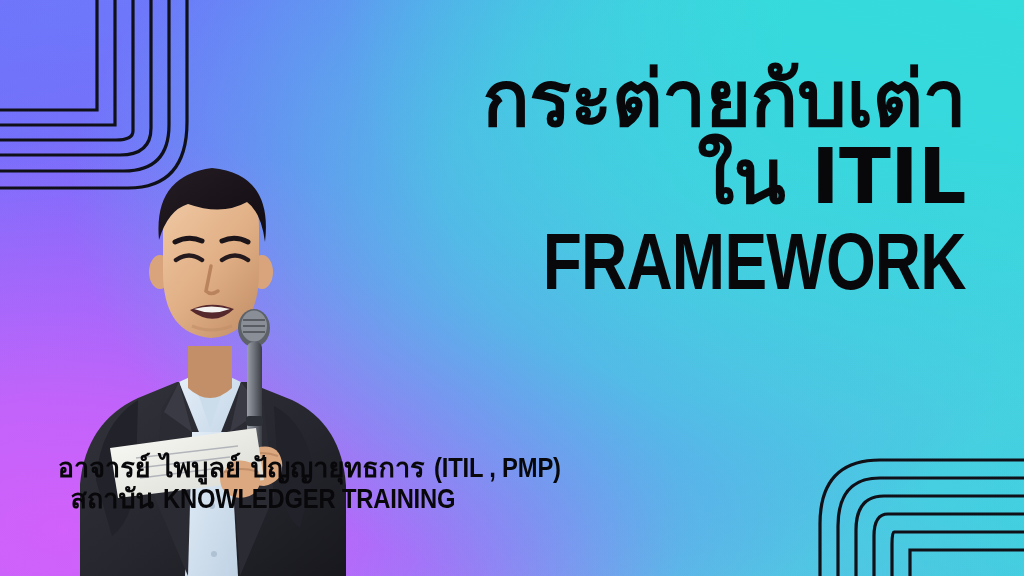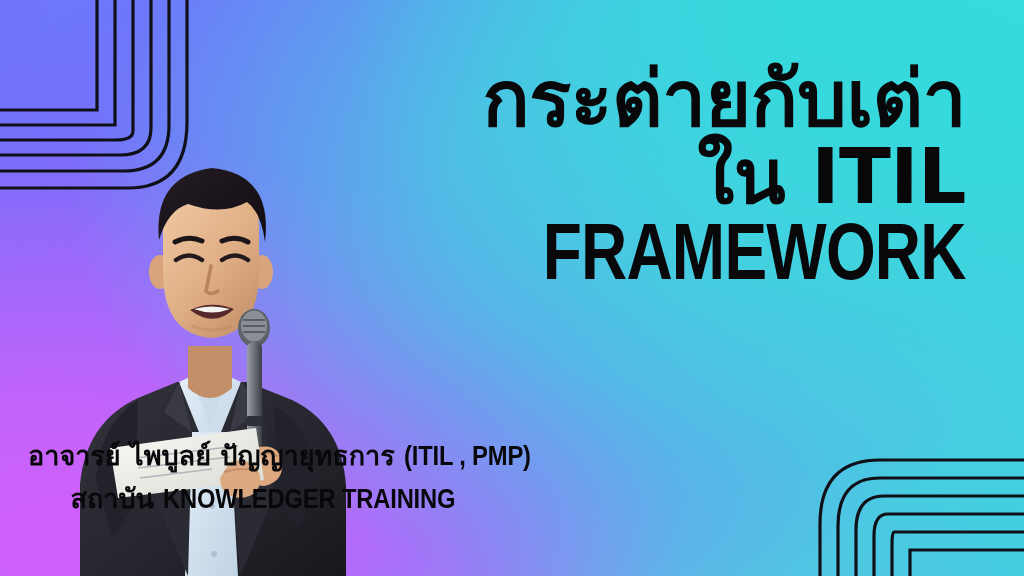--- a/index.html
+++ b/index.html
@@ -72,20 +72,21 @@
   .title-thai {
     font-family: "DejaVu Sans", "Liberation Sans", sans-serif;
     font-weight: 700;
     font-size: 78px;
     margin-bottom: 2px;
   }
   .title-thai-2 {
     font-family: "DejaVu Sans", "Liberation Sans", sans-serif;
     font-weight: 700;
     font-size: 76px;
+    margin-bottom: 10px;
   }
   .title-en {
     font-family: "Liberation Sans Narrow", "Liberation Sans", sans-serif;
     font-weight: 700;
     font-size: 80px;
     letter-spacing: -1px;
     transform: scaleX(0.80);
     transform-origin: right center;
     display: block;
   }
@@ -97,30 +98,30 @@
     bottom: 62px;
     width: 580px;
     color: #08070a;
     line-height: 1.12;
   }
   .caption-line-1 {
     font-family: "DejaVu Sans", "Liberation Sans", sans-serif;
     font-weight: 700;
     font-size: 27px;
     white-space: nowrap;
-    text-align: left;
+    text-align: center;
   }
   .caption-line-2 {
     font-family: "DejaVu Sans", "Liberation Sans", sans-serif;
     font-weight: 700;
     font-size: 27px;
     white-space: nowrap;
     text-align: center;
     padding-right: 70px;
-    margin-top: 13px;
+    margin-top: 1px;
   }
   .cap-en {
     font-family: "Liberation Sans Narrow", "Liberation Sans", sans-serif;
     font-weight: 700;
     letter-spacing: -0.2px;
     display: inline-block;
     transform: scaleX(0.88);
     transform-origin: left center;
   }
 </style>

